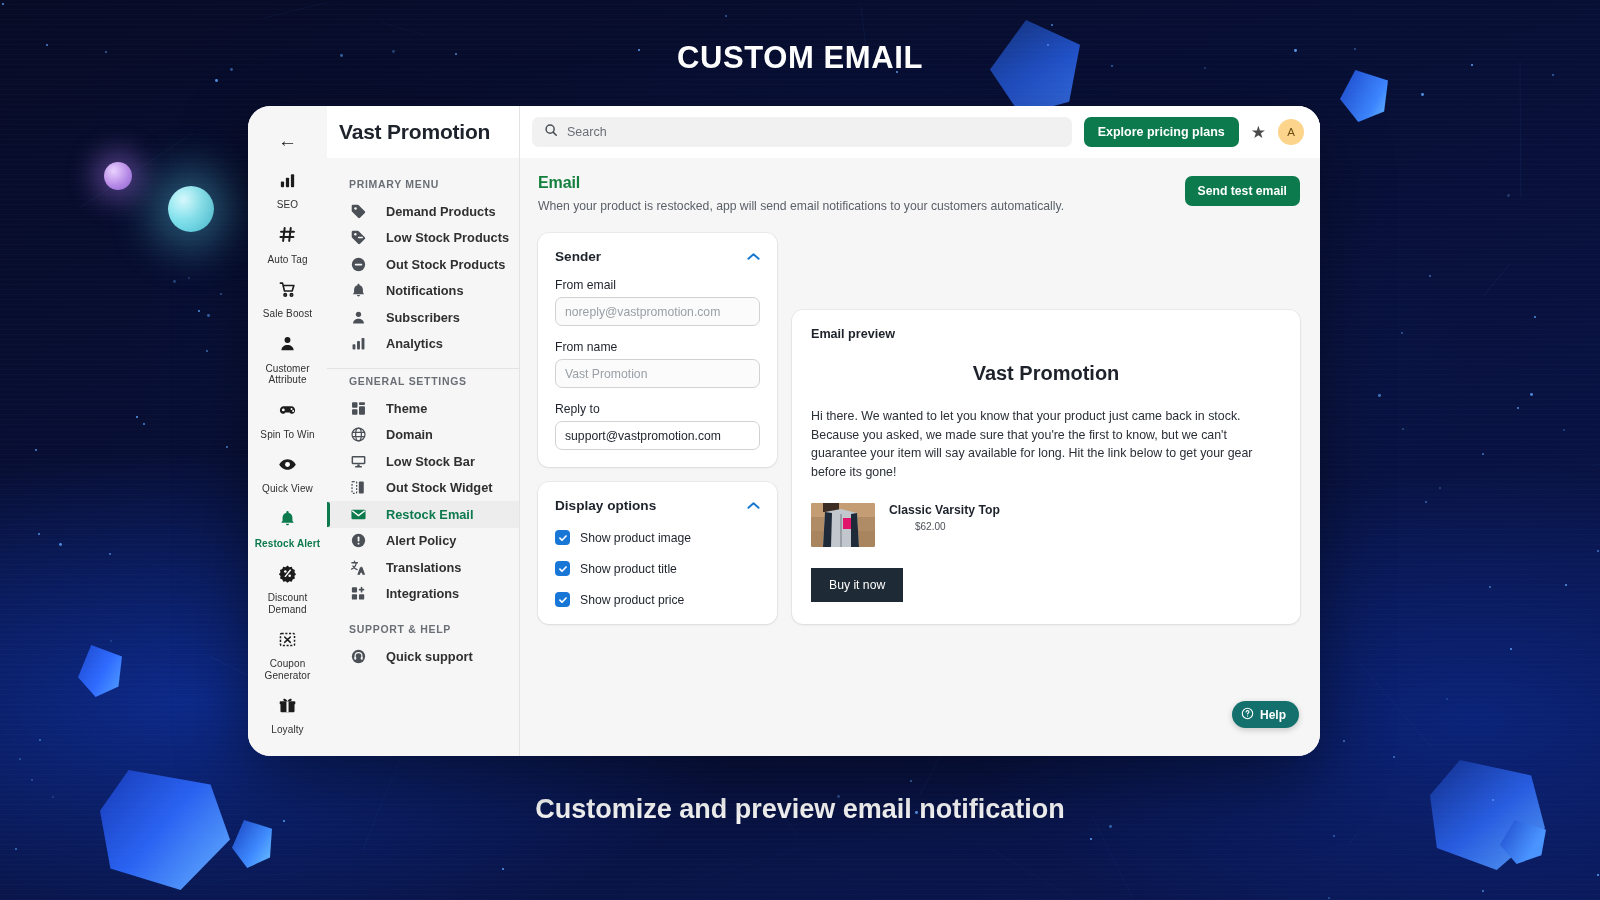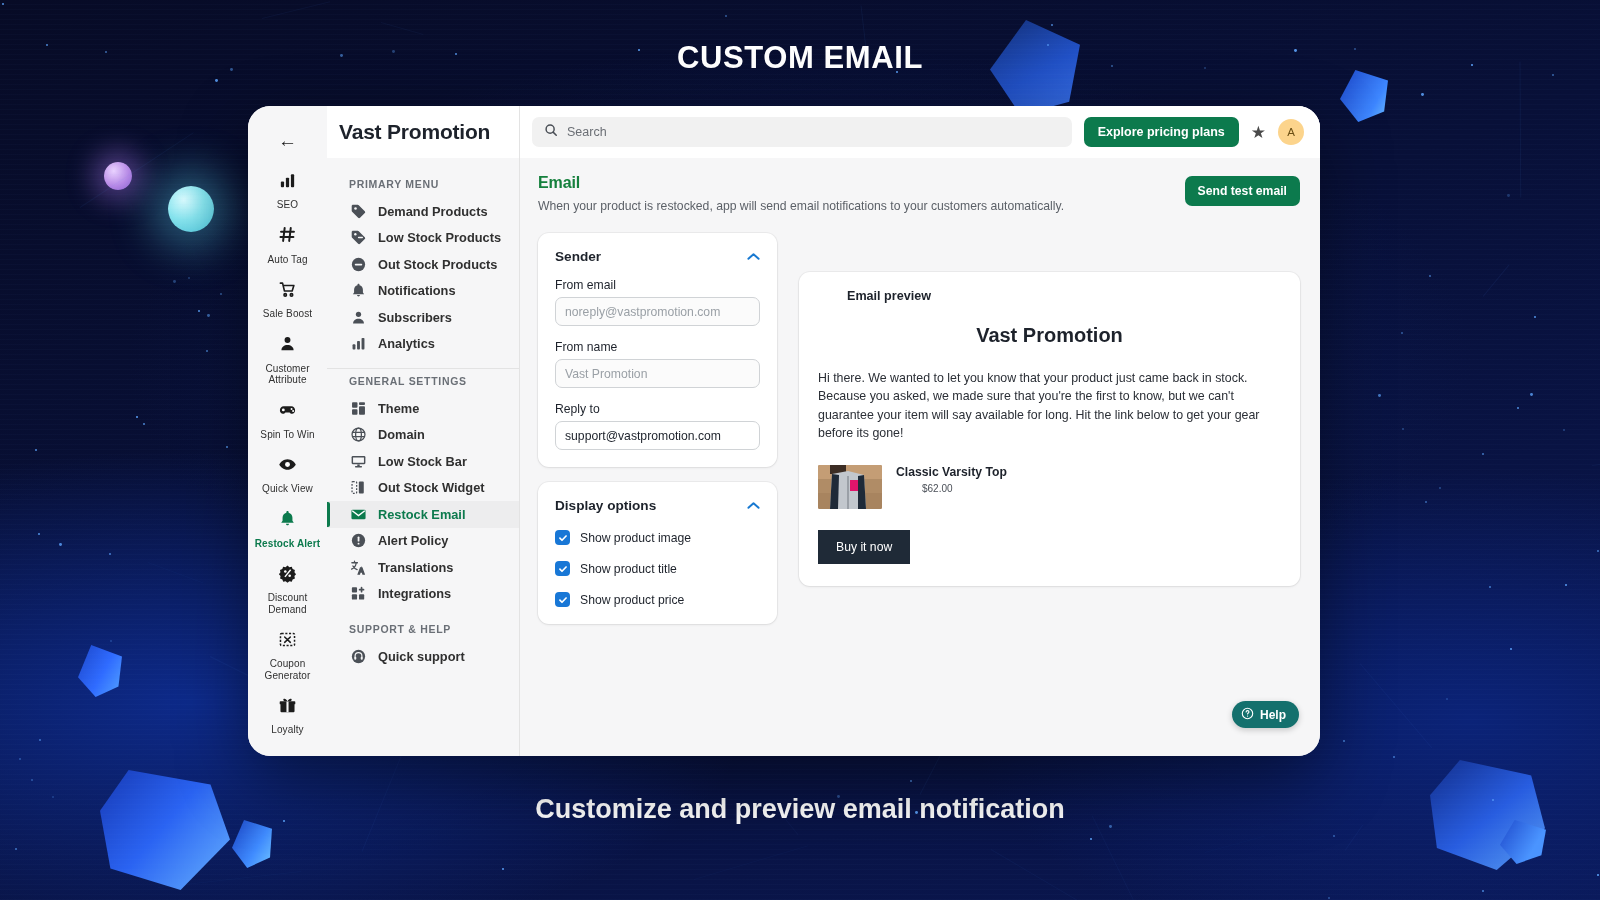--- a/index.html
+++ b/index.html
@@ -115,21 +115,21 @@
     height:52px; background:#ffffff; display:flex; align-items:center;
     padding:0 0 0 12px; font-size:21px; font-weight:bold; color:#1d222b;
     letter-spacing:-.2px; white-space:nowrap;
   }
   .menu-scroll { flex:1; overflow:hidden; padding-top:14px; }
   .menu-head {
     font-size:10.5px; font-weight:bold; color:#6a6f76; letter-spacing:.7px;
     padding:6px 0 8px 22px;
   }
   .menu-item {
-    display:flex; align-items:center; gap:11px; height:26.5px; padding-left:22px;
+    display:flex; align-items:center; gap:19px; height:26.5px; padding-left:22px;
     cursor:pointer; position:relative; color:#303030; font-size:12.8px; font-weight:bold;
     margin-bottom:0px;
     text-align:center;
   }
   .menu-item .mi-ico { width:18px; height:18px; flex:0 0 18px; display:flex; align-items:center; justify-content:center; }
   .menu-item.active { background:#ededee; color:#0c7a4d; }
   .menu-item.active::before {
     content:""; position:absolute; left:0; top:1px; bottom:1px; width:3px;
     background:#0c7a4d; border-radius:0 2px 2px 0;
   }
@@ -160,21 +160,21 @@
   .content { flex:1; padding:16px 20px 0 18px; overflow:hidden; position:relative; }
   .page-head { display:flex; align-items:flex-start; justify-content:space-between; }
   .page-title { font-size:16px; font-weight:bold; color:#15803d; letter-spacing:-.1px; }
   .page-sub { font-size:12.2px; color:#5c6168; margin-top:7px; }
   .btn-test {
     background:#0c7a4d; color:#fff; font-size:12.2px; font-weight:bold;
     border:none; border-radius:7px; padding:8px 13px; cursor:pointer; white-space:nowrap;
     margin-top:2px;
   }
 
-  .cols { display:flex; gap:22px; margin-top:20px; align-items:center; }
+  .cols { display:flex; gap:15px; margin-top:20px; align-items:flex-end; }
   .col-left { width:239px; flex:0 0 239px; }
   .col-right { flex:1; }
 
   .card {
     background:#fff; border-radius:11px; box-shadow:0 0 0 1px rgba(0,0,0,.045), 0 1px 3px rgba(0,0,0,.07);
     padding:16px 17px 17px;
   }
   .card + .card { margin-top:15px; }
   .card-head { display:flex; align-items:center; justify-content:space-between; }
   .card-title { font-size:13.6px; font-weight:bold; color:#1d222b; }
@@ -198,21 +198,21 @@
     display:flex; align-items:center; justify-content:center;
   }
   .cbox svg { display:block; }
   .check-label { font-size:12.2px; color:#1d222b; }
 
   
   .preview-card {
     background:#fff; border-radius:11px; box-shadow:0 0 0 1px rgba(0,0,0,.045), 0 1px 3px rgba(0,0,0,.07);
     padding:17px 19px 22px;
   }
-  .preview-label { font-size:12.6px; font-weight:bold; color:#1d222b;margin-left:29px; }
+  .preview-label { font-size:12.6px; font-weight:bold; color:#1d222b; }
   .preview-brand {
     text-align:center; font-size:20px; font-weight:bold; color:#1d222b; margin-top:21px;
   }
   .preview-body { font-size:12.4px; line-height:18.5px; color:#2b2f36; margin-top:22px; }
   .prod-row { display:flex; gap:14px; align-items:flex-start; margin-top:22px; }
   .prod-thumb {
     width:64px; height:44px; flex:0 0 64px; border-radius:2px; overflow:hidden;
     background:#c09a74; position:relative;
   }
   .prod-name { font-size:12.2px; font-weight:bold; color:#1d222b; }

